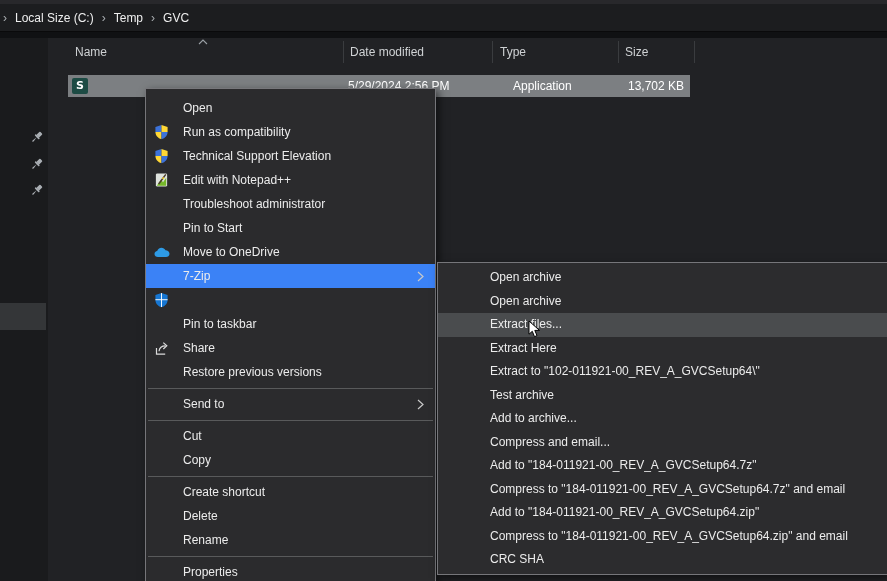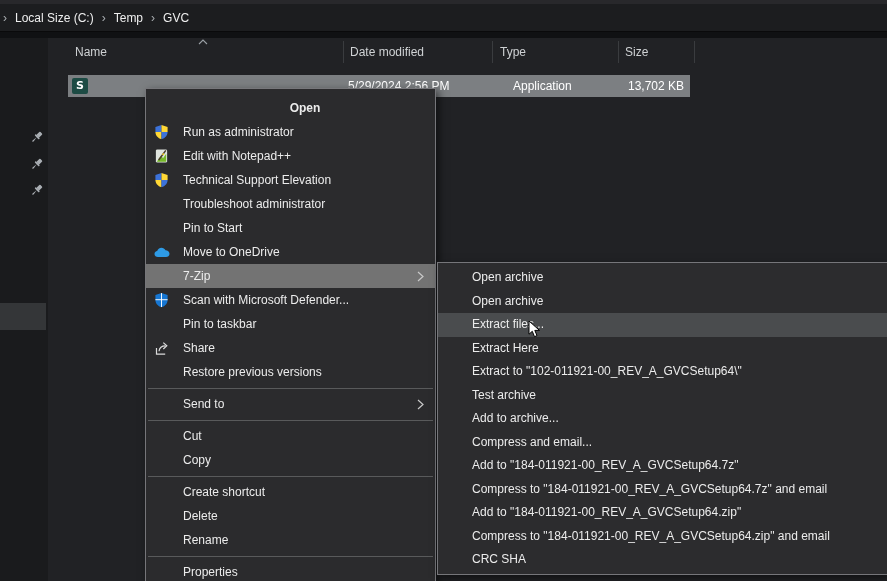--- a/index.html
+++ b/index.html
@@ -33,29 +33,29 @@
   .file-date{position:absolute;left:280px;white-space:nowrap;}
   .file-type{position:absolute;left:445px;white-space:nowrap;}
   .file-size{position:absolute;right:6px;white-space:nowrap;}
   
   .ctx-menu{position:absolute;left:145px;top:88px;width:291px;height:505px;background:#2b2b2d;
     border:1px solid #76767a;box-sizing:border-box;padding-top:7px;z-index:5;
     box-shadow:3px 3px 8px rgba(0,0,0,.55);}
   .mi{display:flex;align-items:center;height:24px;color:#ececec;font-size:12px;padding:0 8px;cursor:default;}
   .mi-icon{width:29px;flex:0 0 29px;display:flex;align-items:center;}
   .mi-label{flex:1;white-space:nowrap;overflow:hidden;}
-  .mi.bold .mi-label{font-weight:bold;text-align:center;}
-  .mi.hl{background:#737373;justify-content:center;}
+  .mi.bold .mi-label{font-weight:normal;}
+  .mi.hl{background:#3b82f6;justify-content:center;}
   .mi-arrow{margin-right:3px;display:flex;align-items:center;}
   .sep{height:1px;background:#595a5b;margin:3.5px 2px;}
   
   .sub-menu{position:absolute;left:437px;top:262px;width:450px;height:313px;background:#2c2c2e;
     border:1px solid #76767a;border-right:none;box-sizing:border-box;padding-top:3px;z-index:6;
     box-shadow:3px 3px 8px rgba(0,0,0,.55);}
-  .smi{height:23.5px;line-height:23.5px;padding-left:34px;color:#ececec;font-size:12px;
+  .smi{height:23.5px;line-height:23.5px;padding-left:52px;color:#ececec;font-size:12px;
     white-space:nowrap;overflow:hidden;cursor:default;}
   .smi.hl{background:#4a4c4e;}
   .cursor{position:absolute;left:528px;top:320px;z-index:10;}
 </style>
 </head>
 <body>
 
 <svg width="0" height="0" style="position:absolute">
   <defs>
     <clipPath id="shieldclip">
@@ -136,50 +136,50 @@
       <span class="mi-icon">
         <svg width="15" height="16" viewBox="0 0 16 16">
             <g clip-path="url(#shieldclip)">
               <rect x="0" y="0" width="8" height="8" fill="#3c72d9"></rect>
               <rect x="8" y="0" width="8" height="8" fill="#ffd735"></rect>
               <rect x="0" y="8" width="8" height="8" fill="#ffd735"></rect>
               <rect x="8" y="8" width="8" height="8" fill="#3c72d9"></rect>
             </g>
           </svg>
       </span>
-      <span class="mi-label">Run as administrator</span>
-    </div>
-
-    <div class="mi">
-      <span class="mi-icon">
-        <svg width="15" height="16" viewBox="0 0 16 16">
-            <rect x="2" y="1" width="12" height="14" rx="1.5" fill="#dfe3de"></rect>
-            <path d="M3 14 L7.5 7.5 L9.6 10.4 L13 5.5 V14 Z" fill="#76b82a"></path>
-            <path d="M12.6 2 L5 12.2" stroke="#4a3b2a" stroke-width="1.6"></path>
-            <circle cx="9.8" cy="6.2" r="1.1" fill="#f5d327"></circle>
-          </svg>
-      </span>
-      <span class="mi-label">Edit with Notepad++</span>
+      <span class="mi-label">Run as compatibility</span>
     </div>
 
     <div class="mi">
       <span class="mi-icon">
         <svg width="15" height="16" viewBox="0 0 16 16">
             <g clip-path="url(#shieldclip)">
               <rect x="0" y="0" width="8" height="8" fill="#3c72d9"></rect>
               <rect x="8" y="0" width="8" height="8" fill="#ffd735"></rect>
               <rect x="0" y="8" width="8" height="8" fill="#ffd735"></rect>
               <rect x="8" y="8" width="8" height="8" fill="#3c72d9"></rect>
             </g>
           </svg>
       </span>
       <span class="mi-label">Technical Support Elevation</span>
     </div>
 
     <div class="mi">
+      <span class="mi-icon">
+        <svg width="15" height="16" viewBox="0 0 16 16">
+            <rect x="2" y="1" width="12" height="14" rx="1.5" fill="#dfe3de"></rect>
+            <path d="M3 14 L7.5 7.5 L9.6 10.4 L13 5.5 V14 Z" fill="#76b82a"></path>
+            <path d="M12.6 2 L5 12.2" stroke="#4a3b2a" stroke-width="1.6"></path>
+            <circle cx="9.8" cy="6.2" r="1.1" fill="#f5d327"></circle>
+          </svg>
+      </span>
+      <span class="mi-label">Edit with Notepad++</span>
+    </div>
+
+    <div class="mi">
       <span class="mi-icon"></span>
       <span class="mi-label">Troubleshoot administrator</span>
     </div>
 
     <div class="mi">
       <span class="mi-icon"></span>
       <span class="mi-label">Pin to Start</span>
     </div>
 
     <div class="mi">
@@ -204,21 +204,20 @@
     <div class="mi">
       <span class="mi-icon">
         <svg width="15" height="16" viewBox="0 0 16 16">
             <g clip-path="url(#shieldclip)">
               <rect x="0" y="0" width="16" height="16" fill="#1676d2"></rect>
               <rect x="7.5" y="0" width="1" height="16" fill="#ffffff"></rect>
               <rect x="0" y="7.2" width="16" height="1" fill="#ffffff"></rect>
             </g>
           </svg>
       </span>
-      <span class="mi-label">Scan with Microsoft Defender...</span>
     </div>
 
     <div class="mi">
       <span class="mi-icon"></span>
       <span class="mi-label">Pin to taskbar</span>
     </div>
 
     <div class="mi">
       <span class="mi-icon">
         <svg width="16" height="16" viewBox="0 0 16 16" fill="none" stroke="#dcdcdc" stroke-width="1.2">

